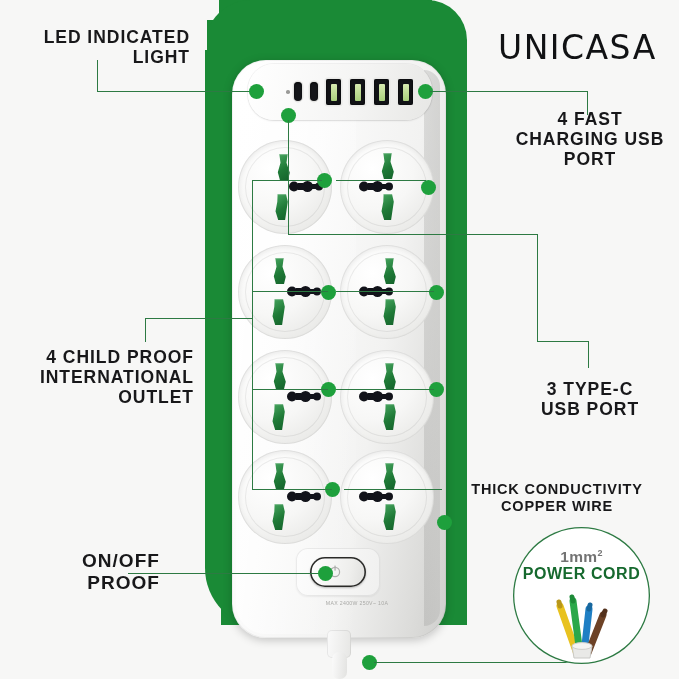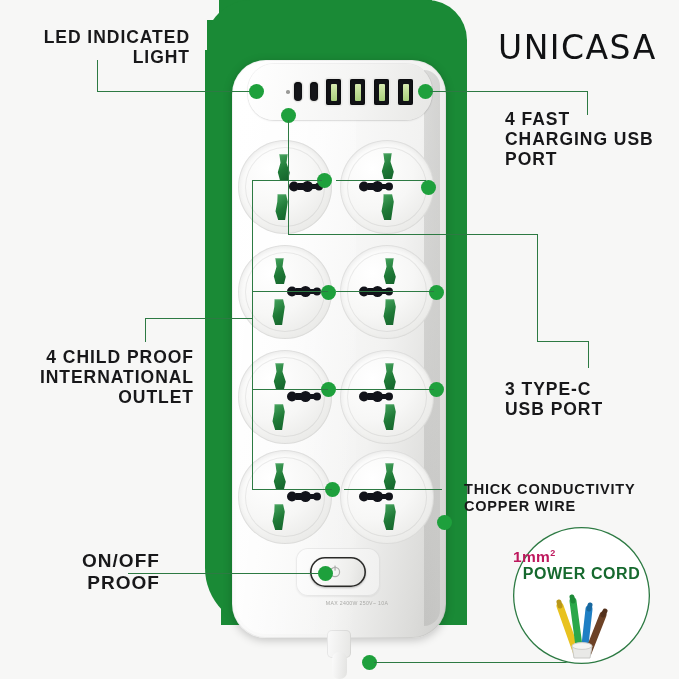--- a/index.html
+++ b/index.html
@@ -40,21 +40,21 @@
 
   
   .label{
     color:#18181a;
     font-weight:700;
     letter-spacing:0.055em;
     line-height:1.14;
     font-family:"Liberation Sans", sans-serif;
   }
   .lbl-left{text-align:right;}
-  .lbl-right{}
+  .lbl-right{text-align:center;}
 
   
   #brand{
     left:498px;top:28px;width:168px;
     text-align:left;
     font-size:33px;
     font-weight:400;
     letter-spacing:0.045em;
     color:#111214;
     font-family:"DejaVu Sans", sans-serif;
@@ -166,22 +166,22 @@
     background:linear-gradient(95deg,#fbfbfb,#e2e2e0);
   }
 
   
   #wire-circle{
     left:513px;top:527px;width:137px;height:137px;border-radius:50%;
     background:#ffffff;
     box-shadow:inset 0 0 0 1.3px #2d7a43;
   }
   #badge-mm{
-    left:513px;top:548px;width:137px;
-    font-size:15.5px;font-weight:700;color:#be185d;letter-spacing:.02em;
+    left:513px;top:548px;width:137px;text-align:center;
+    font-size:15.5px;font-weight:700;color:#737373;letter-spacing:.02em;
   }
   #badge-mm sup{font-size:9px;}
   #badge-cord{
     left:513px;top:565px;width:137px;text-align:center;
     font-size:16px;font-weight:700;color:#16692e;letter-spacing:.035em;
   }
 </style>
 </head>
 <body>
 

